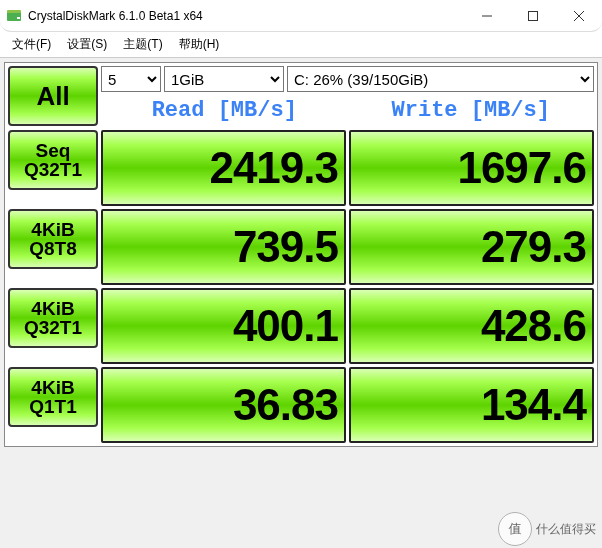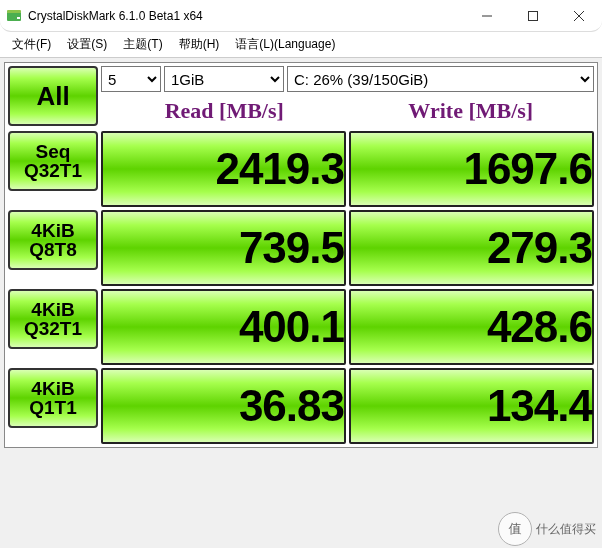--- a/index.html
+++ b/index.html
@@ -15,41 +15,41 @@
 .menubar .menu-item { padding: 20px 8px; cursor: default; }
 
 .client { padding: 4px; background: #f0f0f0; height: calc(100% - 58px); position: relative; }
 
 .inner { border: 1px solid #888; background: #fff; padding: 3px; }
 
 .controls-row { display: grid; grid-template-columns: 90px 60px 120px 1fr; gap: 3px; }
 .controls-row select { font-size: 15px; height: 26px; border: 1px solid #767676; background: #fff; padding: 0 2px; }
 
 .tbl { display: grid; grid-template-columns: 90px 1fr 1fr; gap: 3px; }
-.tbl .col-head { text-align: center; font-size: 22px; font-weight: 700; padding: 6px 0 4px 0; font-family: Liberation Serif, serif; color:#701a75; }
+.tbl .col-head { text-align: center; font-size: 22px; font-weight: 700; padding: 6px 0 4px 0; font-family: Liberation Mono, monospace; color:#3b82f6; }
 
 .green-btn {
   height: 60px;
   border: 2px solid #333;
   border-radius: 4px;
   display: flex; flex-direction: column; align-items: center; justify-content: center;
   font-family: Arial, sans-serif; font-weight: 700; color: #000;
   background: linear-gradient(180deg, #d9ffb3 0%, #a6ff4d 18%, #5ed300 50%, #a6ff4d 82%, #d9ffb3 100%);
   cursor: default;
 }
 .green-btn.all { height: 60px; font-size: 26px; }
 .green-btn .line1 { font-size: 19px; line-height: 1.0; }
 .green-btn .line2 { font-size: 19px; line-height: 1.0; }
 
 .val-cell {
   height: 76px;
   border: 2px solid #222;
   background: linear-gradient(180deg, #d9ffb3 0%, #a6ff4d 18%, #5ed300 50%, #a6ff4d 82%, #d9ffb3 100%);
   font-family: Arial, sans-serif; font-weight: 900; font-size: 44px; letter-spacing: -1px;
-  display: flex; align-items: center; justify-content: flex-end; 
+  display: flex; align-items: center; justify-content: flex-end; padding-right: 6px;
   border-radius: 2px; color:#000;
 }
 
 .watermark { position: absolute; right: 6px; bottom: 2px; display: flex; align-items: center; gap: 4px; font-size: 12px; color: #555; opacity: .9;}
 .watermark .circ { width: 34px; height: 34px; border-radius: 50%; border: 1px solid #aaa; display: flex; align-items: center; justify-content: center; font-size: 13px; background: rgba(255,255,255,.8);}
 </style>
 </head>
 <body>
 
 <div class="titlebar">
@@ -77,21 +77,20 @@
         <line x1="10" y1="0" x2="0" y2="10" stroke="currentColor" stroke-width="1"></line>
       </svg>
     </div>
 </div>
 
 <div class="menubar">
   <div class="menu-item">文件(F)</div>
   <div class="menu-item">设置(S)</div>
   <div class="menu-item">主题(T)</div>
   <div class="menu-item">帮助(H)</div>
-  <div class="menu-item">语言(L)(Language)</div>
 </div>
 
 <div class="client">
  <div class="inner">
 
   <div class="tbl">
 
     <div class="green-btn all">
       <span>All</span>
     </div>

